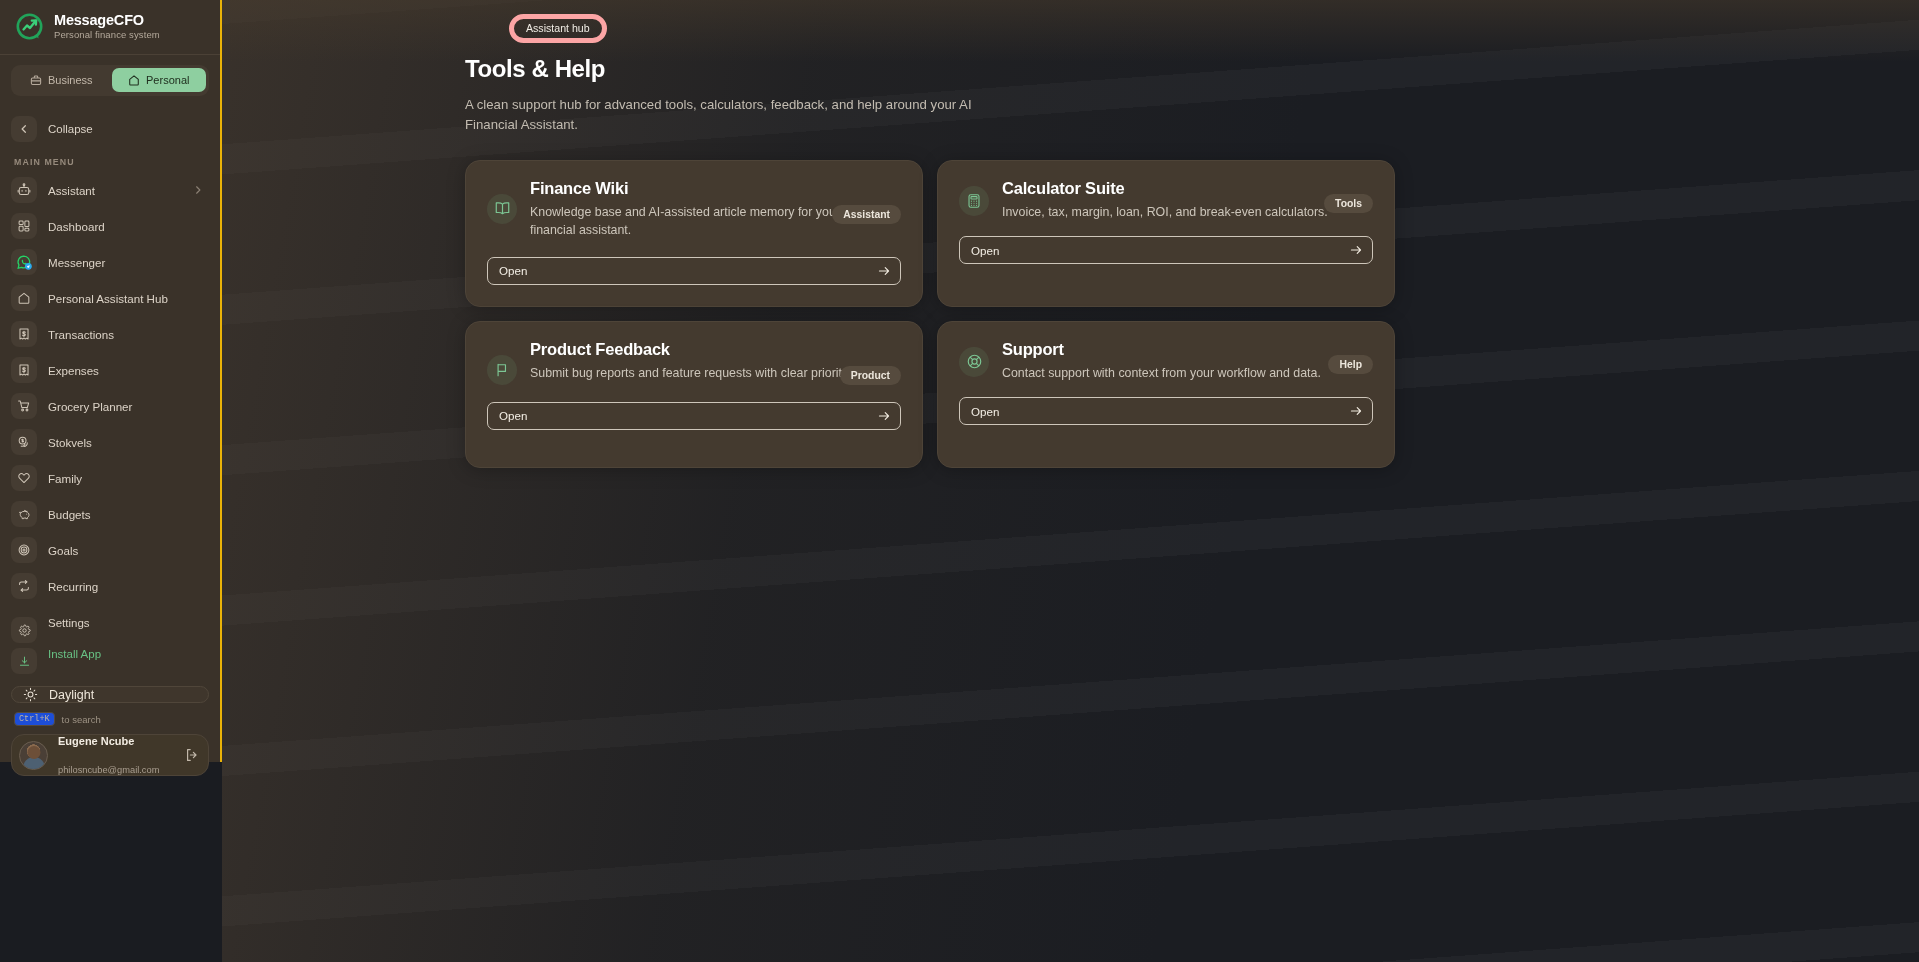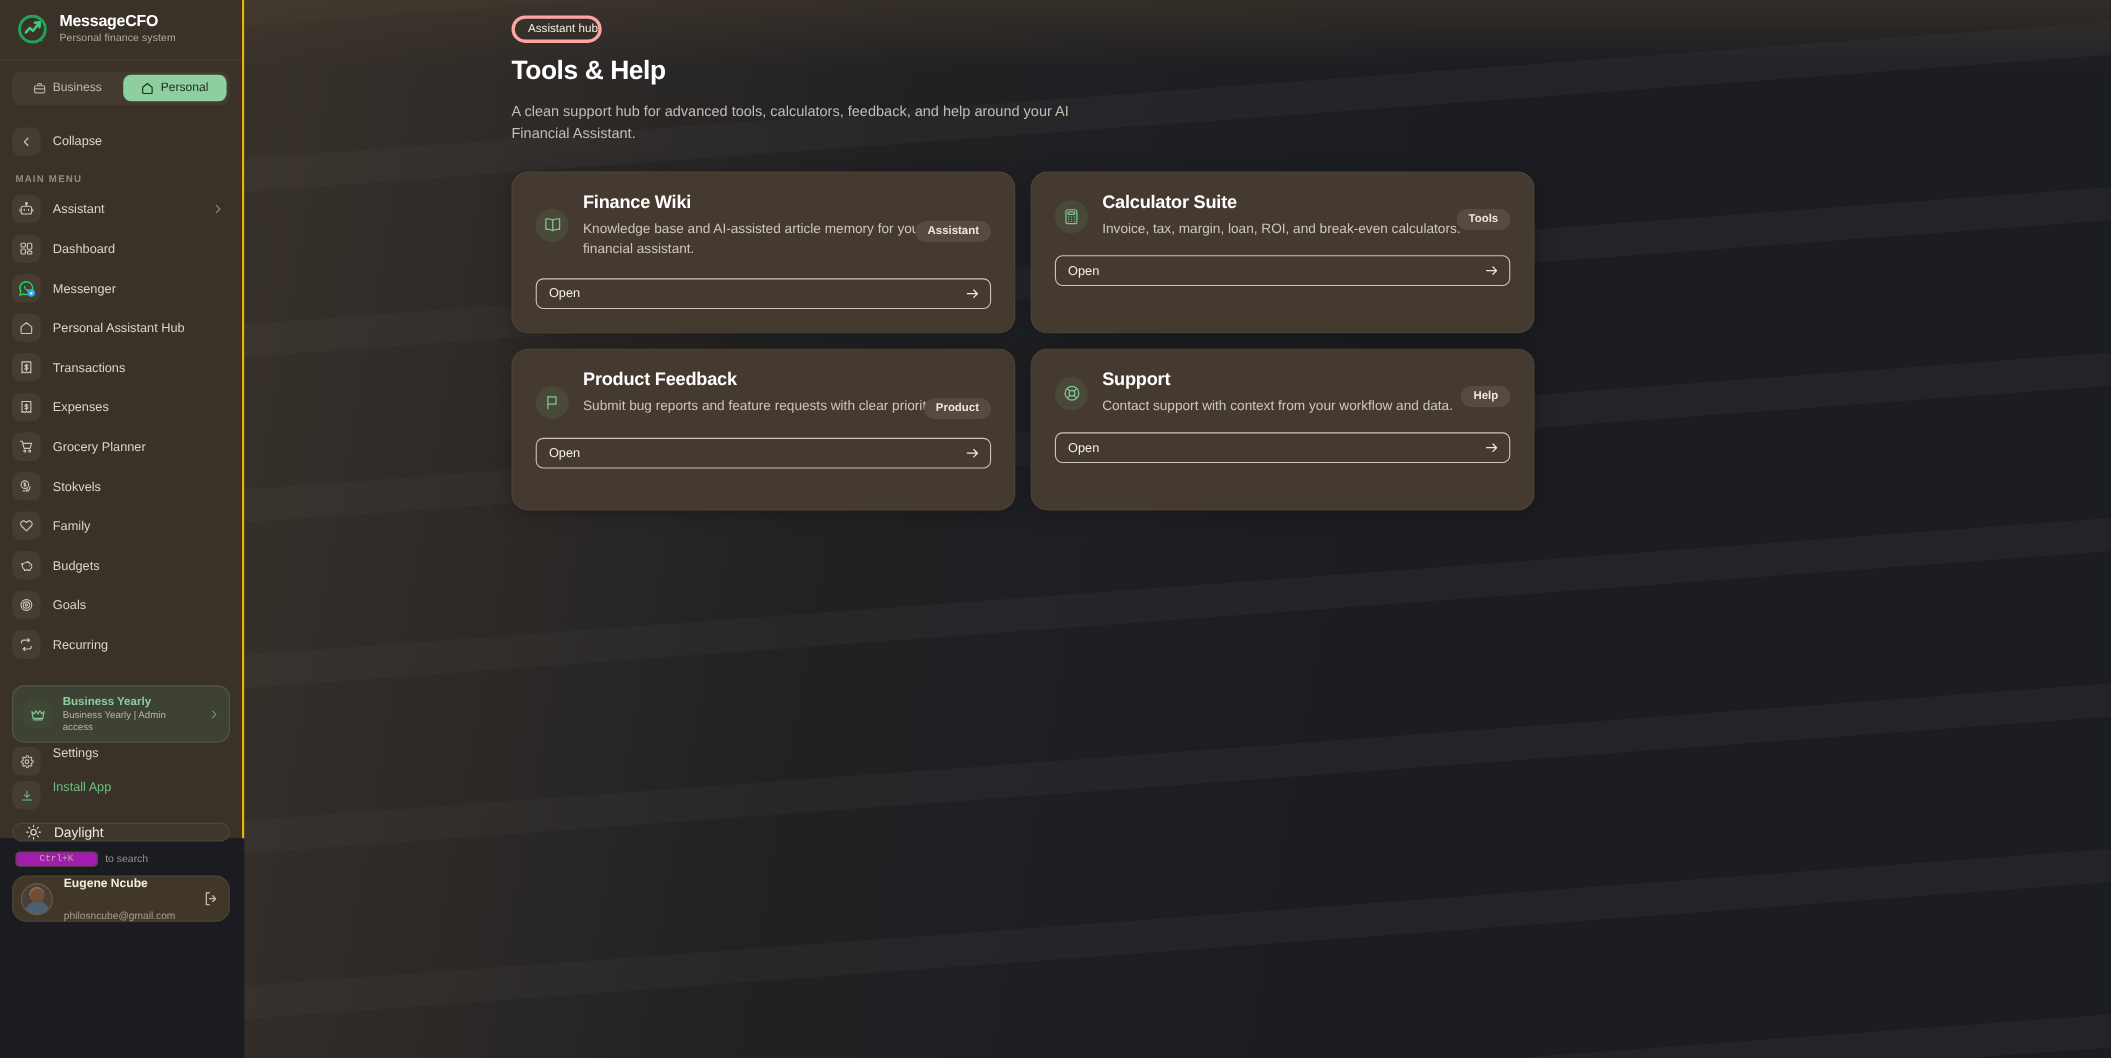--- a/index.html
+++ b/index.html
@@ -106,22 +106,22 @@
     border: 1px solid #50463a; background: #3f362c;
     display: flex; align-items: center; gap: 11px; padding-left: 11px;
     cursor: pointer;
   }
   .theme-label { font-size: 12.5px; color: #eee6da; }
 
   .search-hint { display:flex; align-items:center; gap:7px; margin:9px 0 0 14px; }
   .kbd {
     font-family: "Liberation Mono", monospace;
     font-size: 8.5px; color: #bdb2a4;
-    border: 1px solid #554a3d; background: #a21caf;
-    border-radius: 4px; padding: 1px 21px;
+    border: 1px solid #554a3d; background: #1d4ed8;
+    border-radius: 4px; padding: 1px 4px;
   }
   .search-hint-txt { font-size: 9.5px; color: #9d9284; }
 
   .user-card {
     margin: 8px 11px 10px 11px;
     border: 1px solid #4e4438; background: #403729;
     border-radius: 13px; height: 44px;
     display: flex; align-items: center; gap: 10px; padding: 0 8px 0 7px;
     cursor: pointer;
   }
@@ -172,23 +172,23 @@
   }
   .bg-vert {
     position:absolute; left:0; top:0; width:100%; height:62px;
     background: linear-gradient(180deg, rgba(70,58,44,0.55) 0%, rgba(32,31,32,0.0) 100%);
     pointer-events:none;
   }
   .content { position: relative; z-index: 2; padding: 14px 0 0 243px; }
 
   .hub-pill {
     display:inline-flex; align-items:center;
-    border: 3px solid #fca5a5; border-radius: 999px;
-    padding: 3px 0 4px 12px;
-    font-size: 10.6px; color: #f0ece4; font-weight: 500;
+    border: 5px solid #fca5a5; border-radius: 999px;
+    padding: 3px 12px 4px 12px;
+    font-size: 10.6px; color: #f0ece4; font-weight: 500; margin-left: 44px;
   }
   .page-title {
     margin-top: 12px;
     font-size: 24px; font-weight: bold; color: #ffffff; letter-spacing: -0.4px;
   }
   .page-sub {
     margin-top: 12px;
     font-size: 13.2px; color: #c3bcb1; line-height: 1.55; max-width: 545px;
   }
 
@@ -428,37 +428,20 @@
           </svg>
         </span>
         <span class="nav-label">Recurring</span>
       </div>
 
     </nav>
 
     <div class="spacer"></div>
     <div class="side-sep"></div>
 
-    <div class="plan-card">
-      <span class="plan-ico">
-        <svg width="15" height="15" viewBox="0 0 16 16" fill="none" stroke="#7cc694" stroke-width="1.15" stroke-linejoin="round">
-          <path d="M2.2 5.2l2.1 2.3 1.9-3.1 1.8 3.1 1.9-3.1 1.8 3.1 2.1-2.3-1 6.6H3.2z"></path>
-          <path d="M3.4 13.2h9.2"></path>
-        </svg>
-      </span>
-      <span class="plan-txt">
-        <span class="plan-name">Business Yearly</span>
-        <span class="plan-desc">Business Yearly | Admin access</span>
-      </span>
-      <span class="plan-chev">
-        <svg width="11" height="11" viewBox="0 0 14 14" fill="none" stroke="#9aa891" stroke-width="1.3" stroke-linecap="round" stroke-linejoin="round">
-            <path d="M5.4 3.2 9.2 7l-3.8 3.8"></path>
-          </svg>
-      </span>
-    </div>
 
     <div class="foot-nav">
       <div class="foot-item">
         <span class="ibox">
           <svg width="13" height="13" viewBox="0 0 16 16" fill="none" stroke="#cfc5b7" stroke-width="1.15">
             <circle cx="8" cy="8" r="2.1"></circle>
             <path d="M12.9 9.7a1 1 0 0 0 .2 1.1l.1.1a1.2 1.2 0 1 1-1.7 1.7l-.1-.1a1 1 0 0 0-1.1-.2 1 1 0 0 0-.6.9v.2a1.2 1.2 0 1 1-2.4 0v-.1a1 1 0 0 0-.7-.9 1 1 0 0 0-1.1.2l-.1.1a1.2 1.2 0 1 1-1.7-1.7l.1-.1a1 1 0 0 0 .2-1.1 1 1 0 0 0-.9-.6h-.2a1.2 1.2 0 1 1 0-2.4h.1a1 1 0 0 0 .9-.7 1 1 0 0 0-.2-1.1l-.1-.1a1.2 1.2 0 1 1 1.7-1.7l.1.1a1 1 0 0 0 1.1.2h.1a1 1 0 0 0 .6-.9v-.2a1.2 1.2 0 1 1 2.4 0v.1a1 1 0 0 0 .6.9 1 1 0 0 0 1.1-.2l.1-.1a1.2 1.2 0 1 1 1.7 1.7l-.1.1a1 1 0 0 0-.2 1.1v.1a1 1 0 0 0 .9.6h.2a1.2 1.2 0 1 1 0 2.4h-.1a1 1 0 0 0-.9.6z"></path>
           </svg>
         </span>
         <span class="foot-label">Settings</span>

